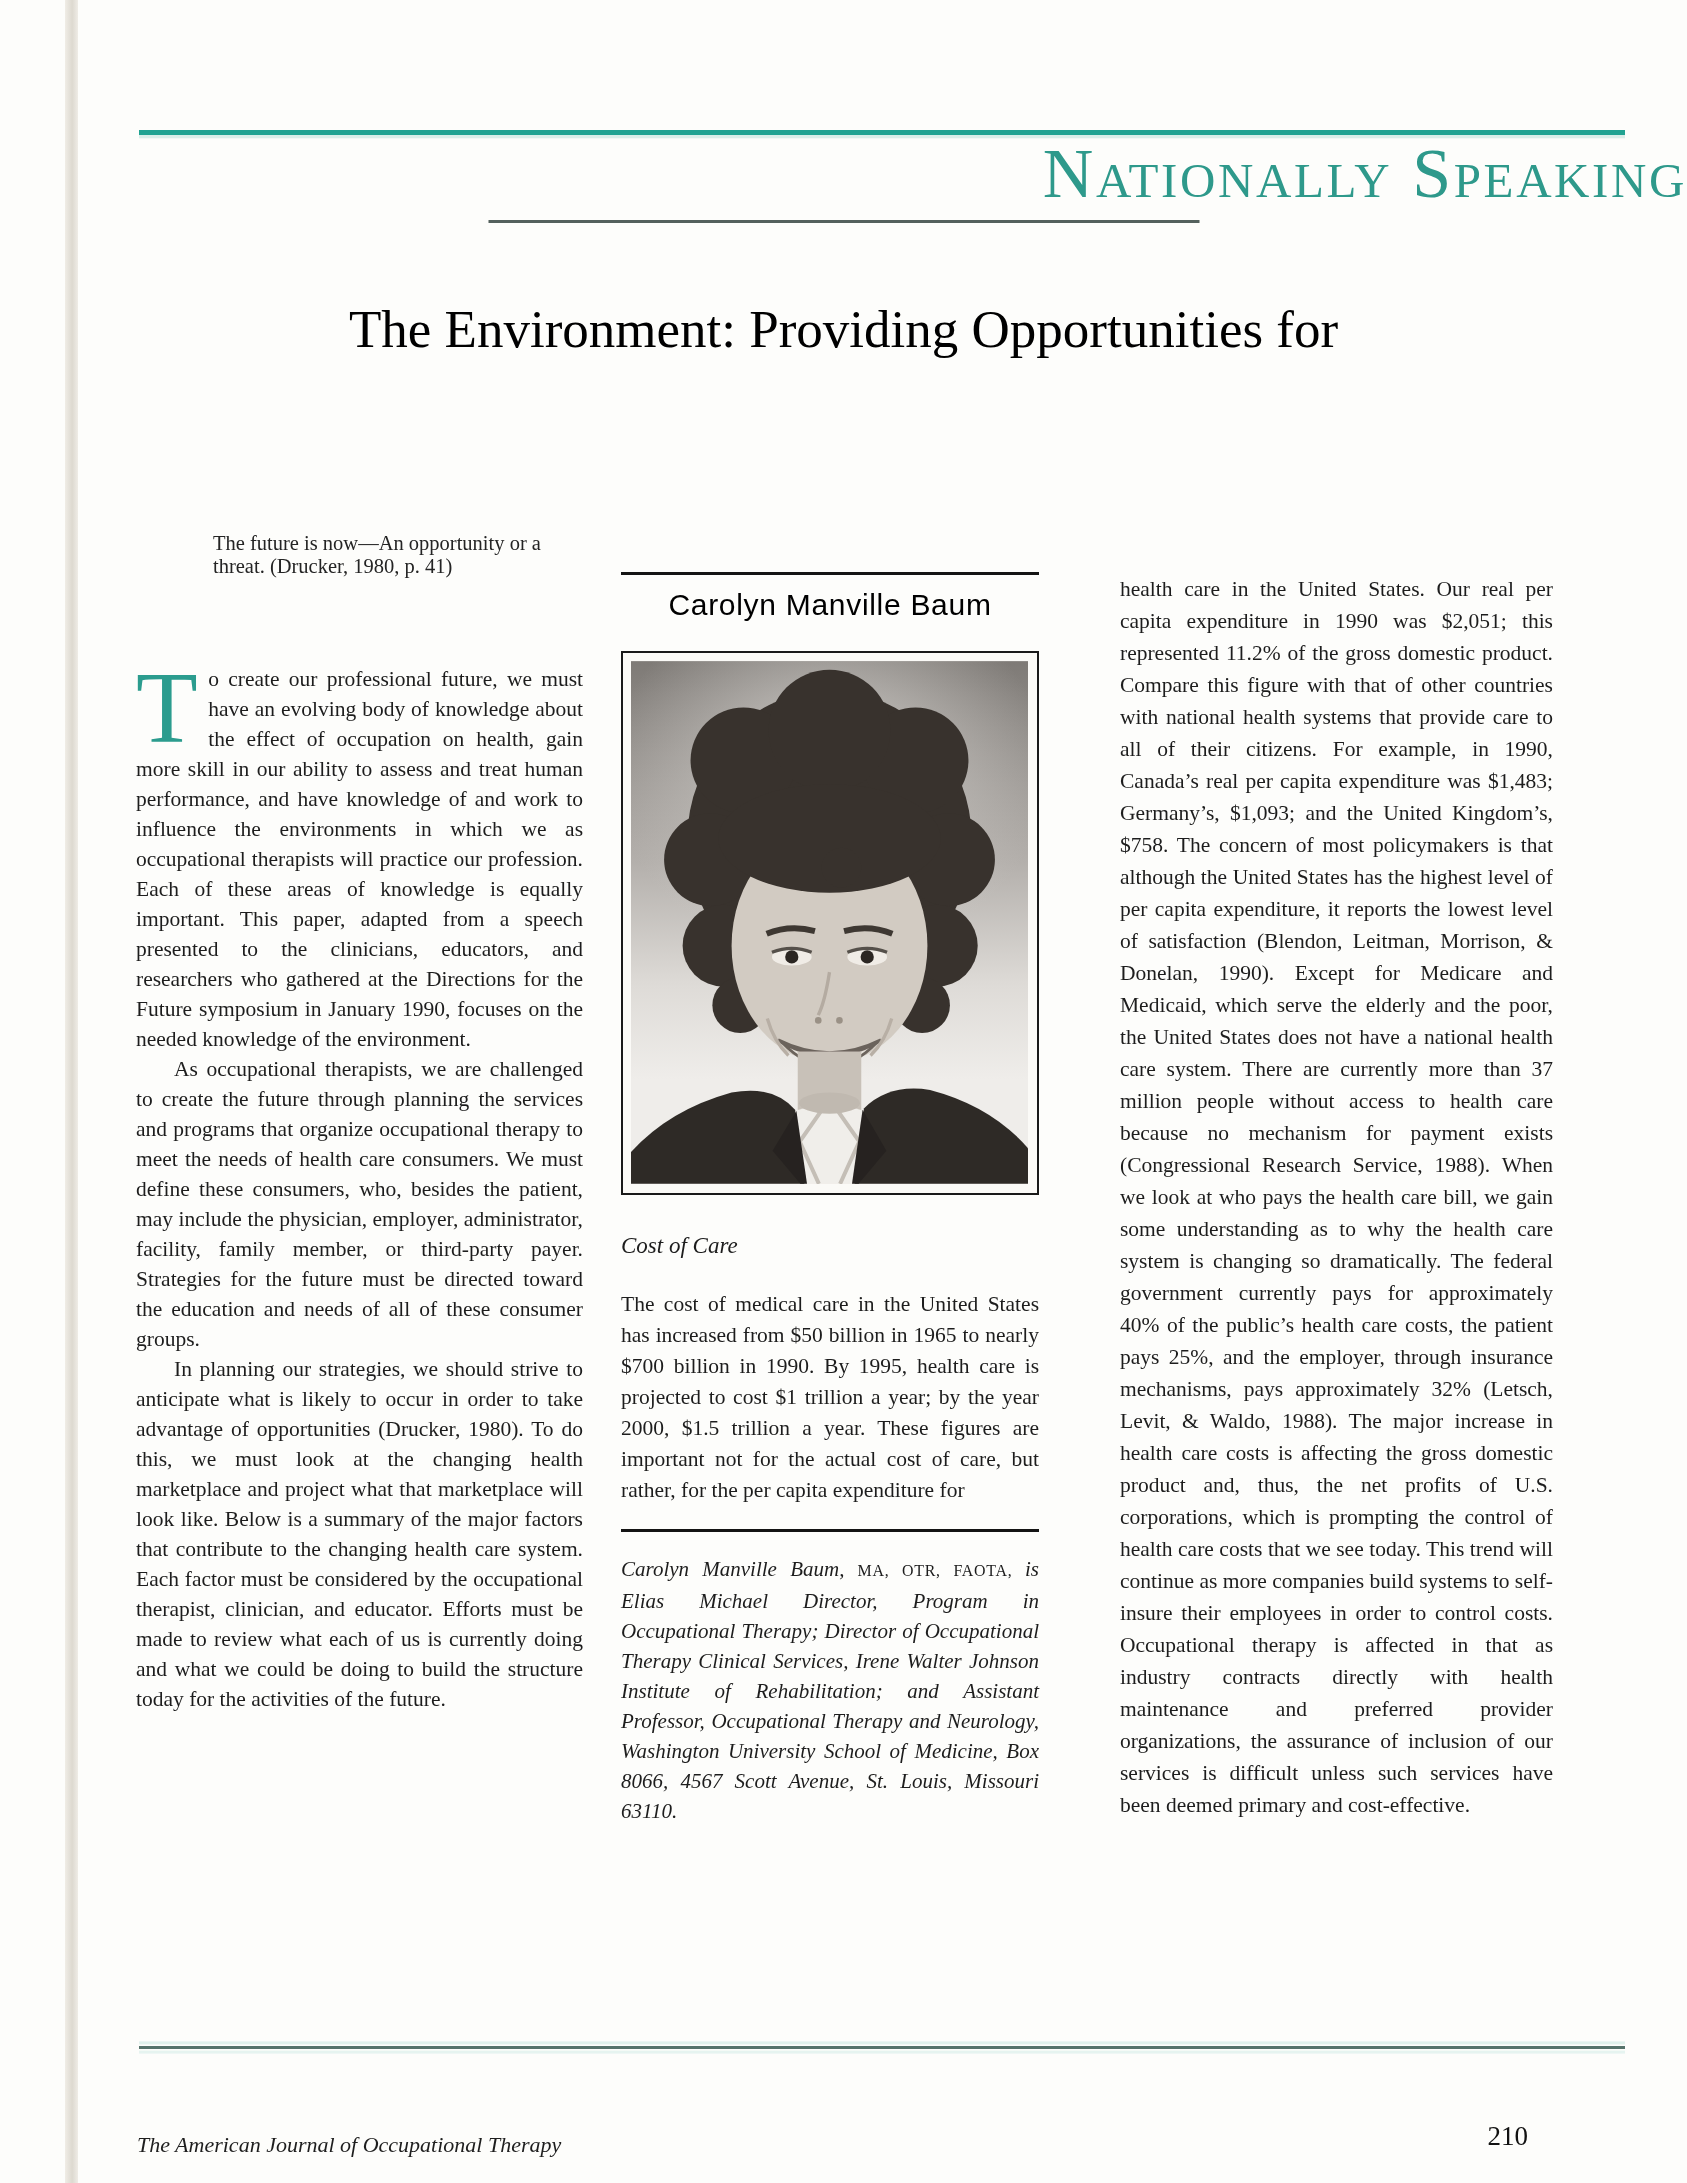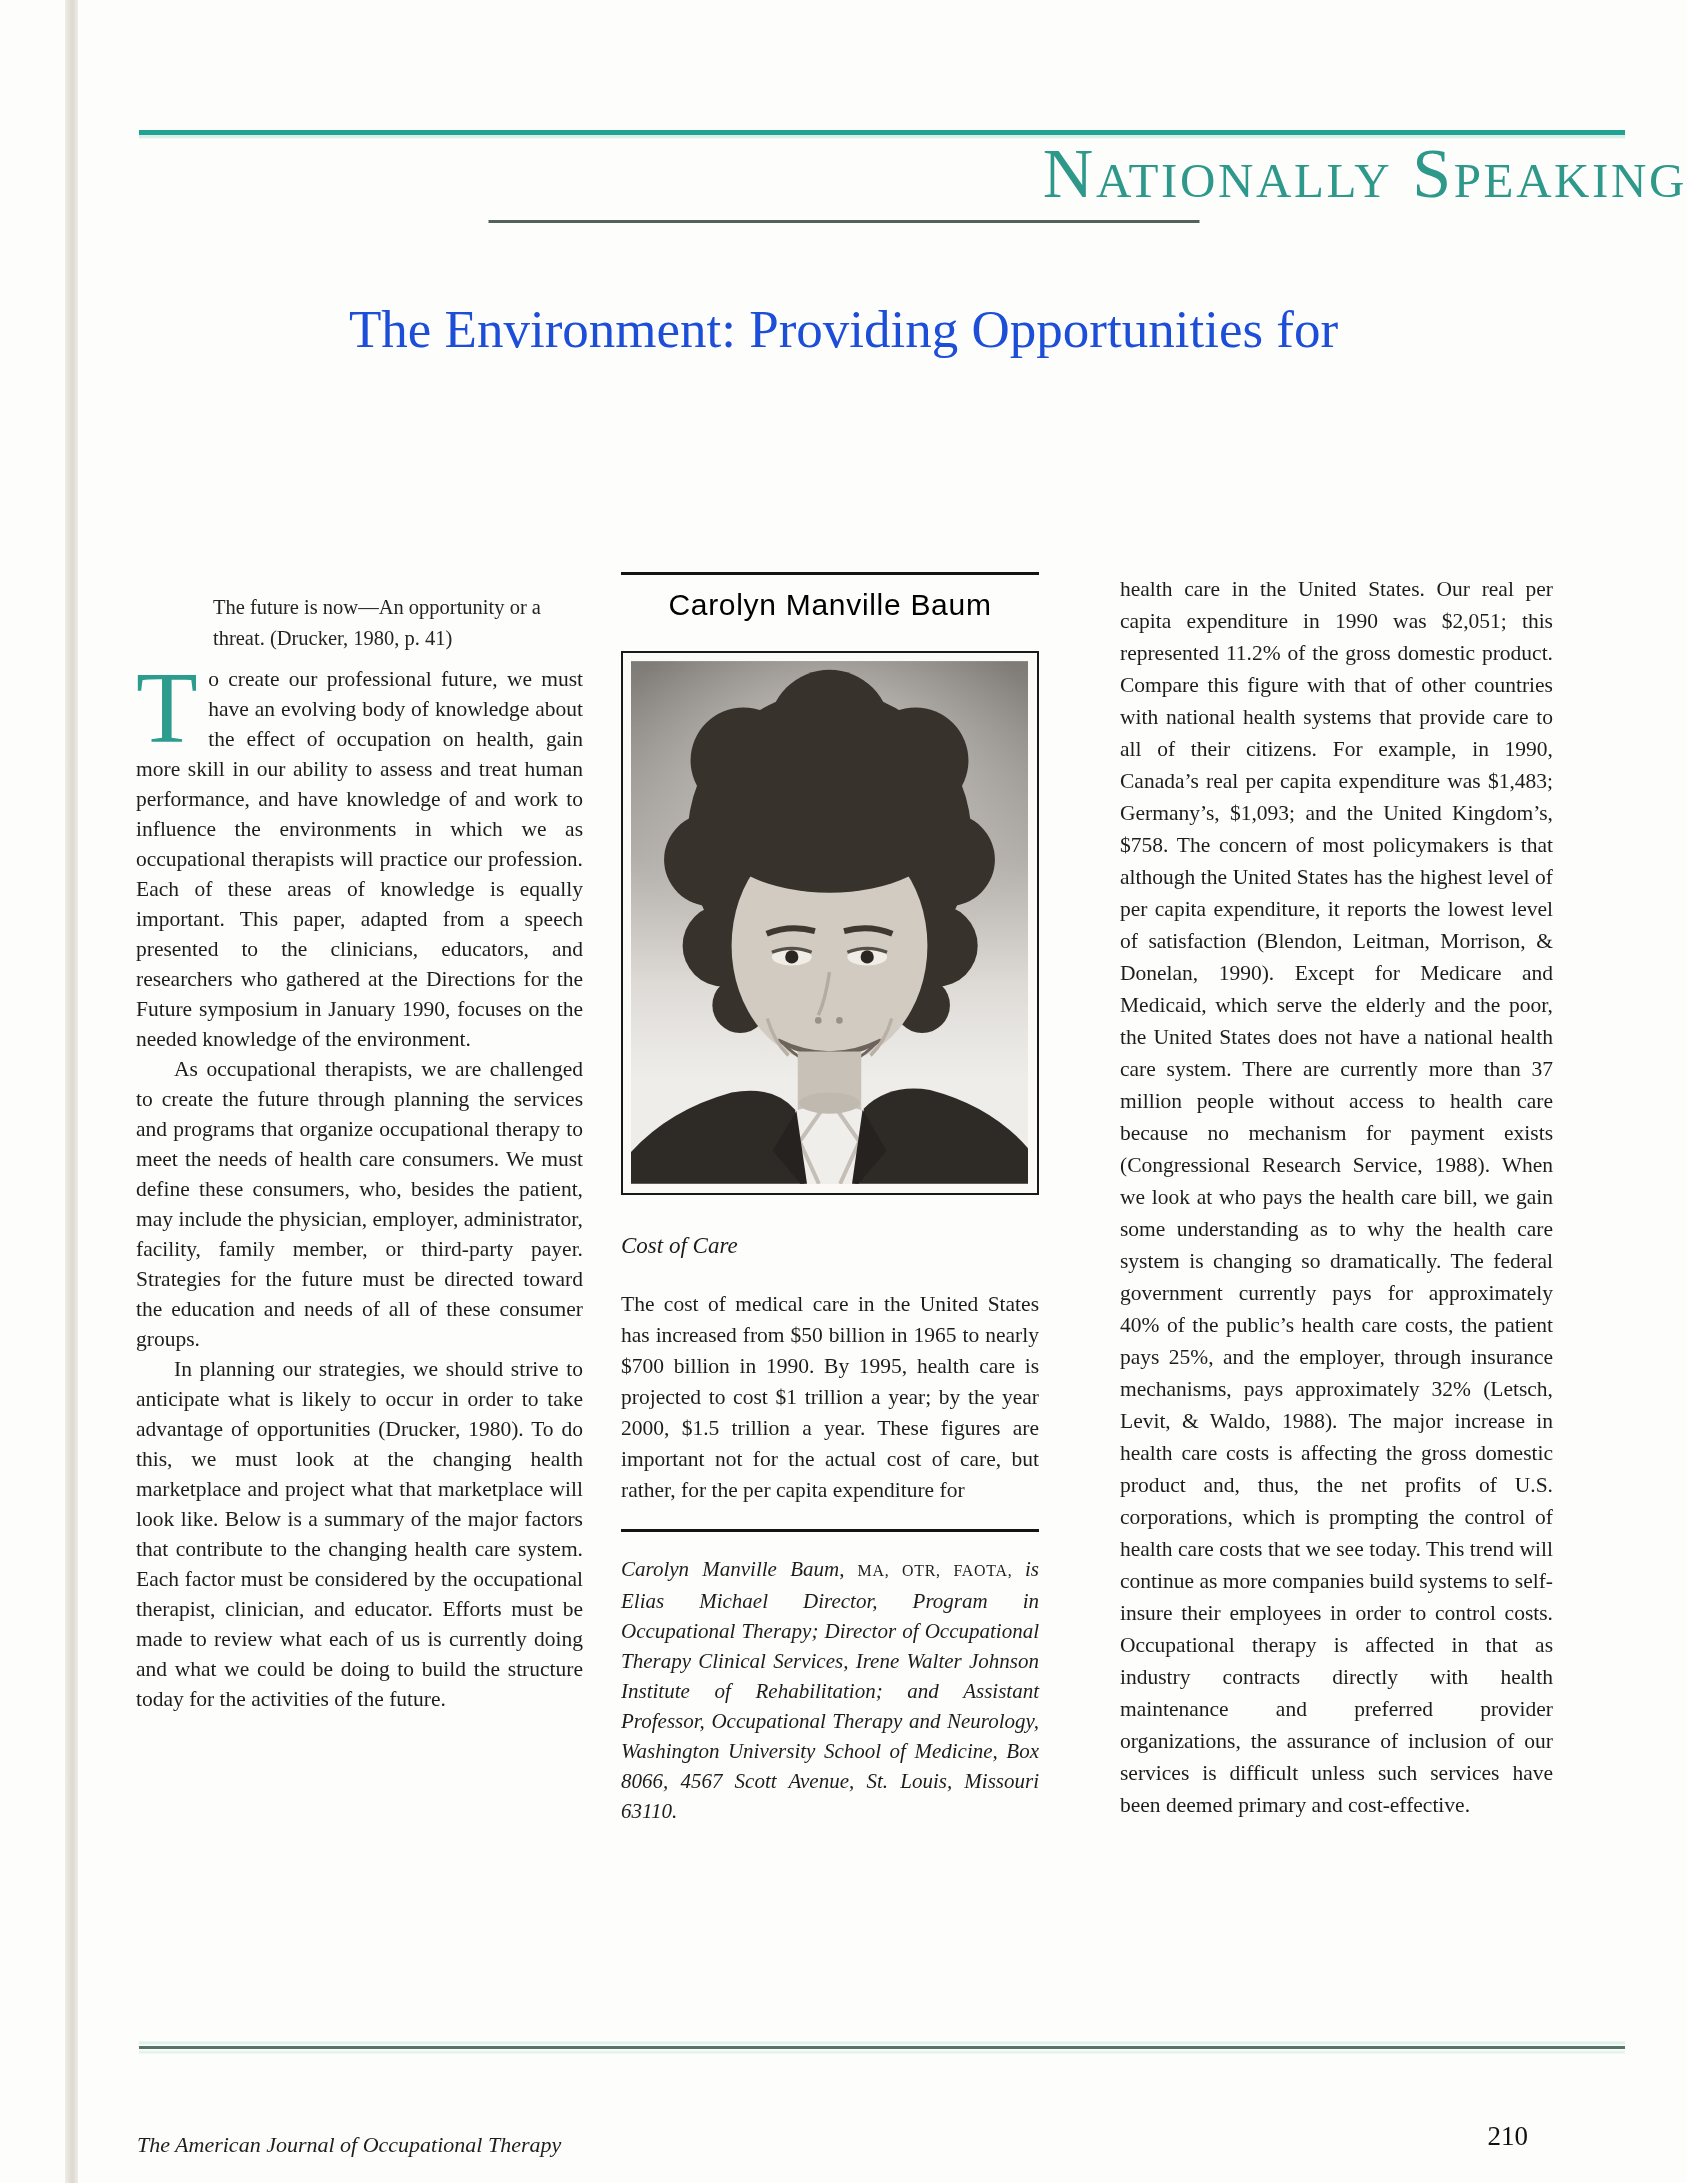--- a/index.html
+++ b/index.html
@@ -35,27 +35,27 @@
   .section-underline {
     position: absolute; left: 50%; transform: translateX(-50%);
     top: 220px; width: 711px; height: 2.6px;
     background: #54615d;
   }
 
   .article-title {
     position: absolute; left: 182px; width: 1323px; top: 299px;
     text-align: center;
     font-size: 53px; line-height: 1.16;
-    color: #1d4ed8;
+    color: #000000;
   }
 
   
   .epigraph {
-    position: absolute; left: 213px; top: 592px; width: 372px;
-    font-size: 20.5px; line-height: 31px; color: #242424;
+    position: absolute; left: 213px; top: 532px; width: 372px;
+    font-size: 20.5px; line-height: 23px; color: #242424;
   }
   .left-body {
     position: absolute; left: 136px; top: 664px; width: 447px;
     font-size: 21.5px; line-height: 30px;
     text-align: justify;
   }
   .left-body p { margin: 0; }
   .left-body p.indented { text-indent: 38px; }
   .dropcap {
     float: left;

